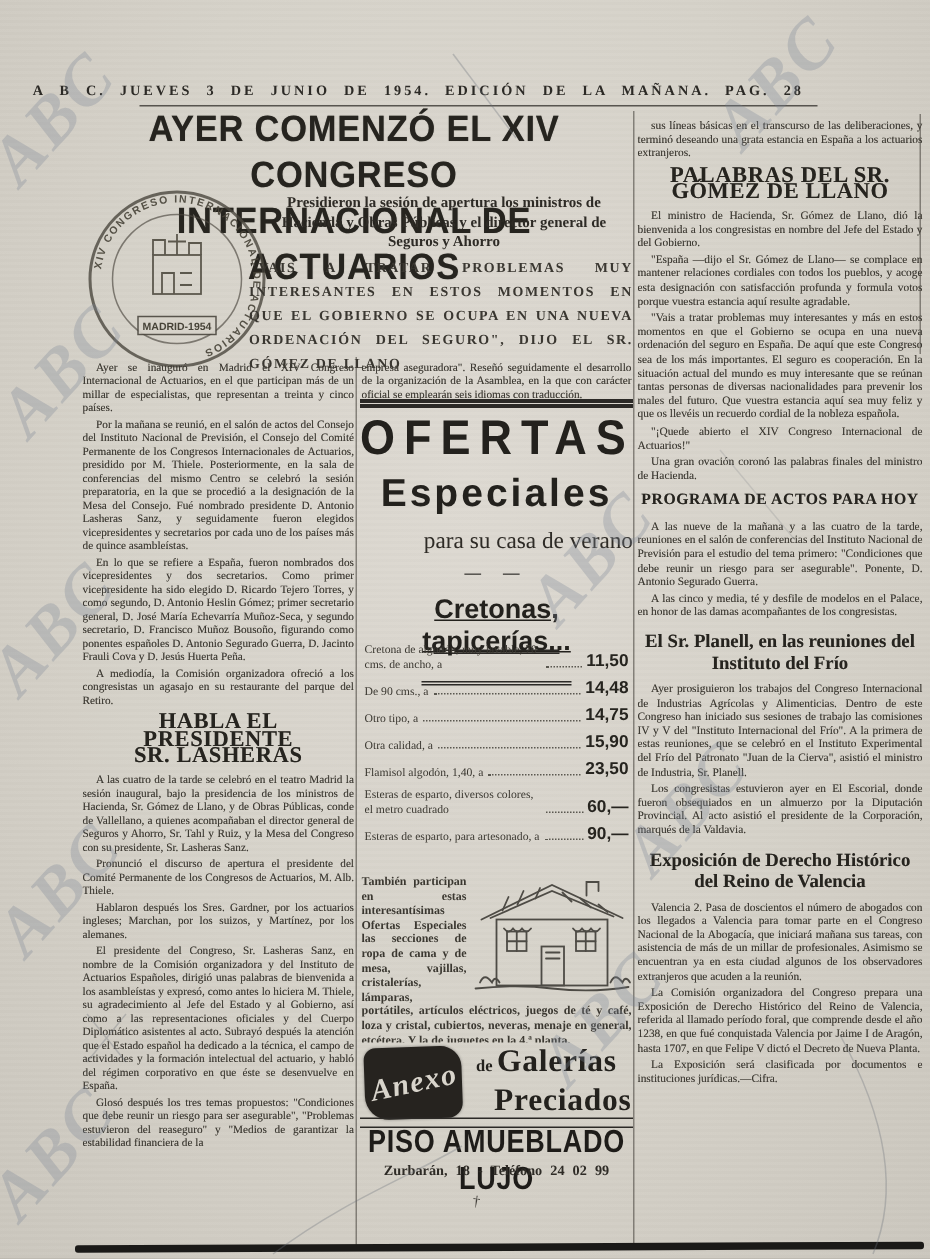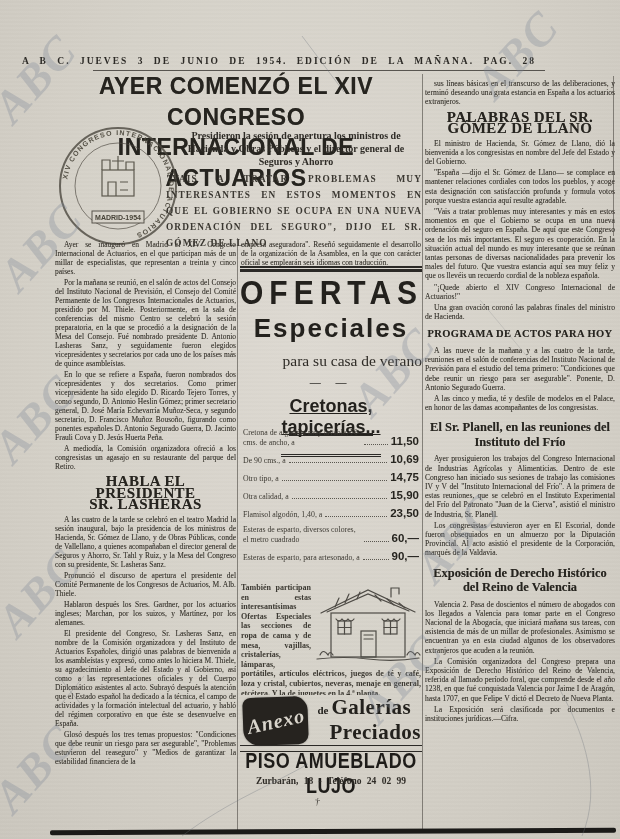--- a/index.html
+++ b/index.html
@@ -190,21 +190,21 @@
 
   <div id="price-list" class="abs">
     <div class="price-row">
       <span class="price-label">Cretona de algodón, muy lavable, 70 cms. de ancho, a</span>
       <span class="price-dots"></span>
       <span class="price-value">11,50</span>
     </div>
     <div class="price-row">
       <span class="price-label">De 90 cms., a</span>
       <span class="price-dots"></span>
-      <span class="price-value">10,69</span>
+      <span class="price-value">14,48</span>
     </div>
     <div class="price-row">
       <span class="price-label">Otro tipo, a</span>
       <span class="price-dots"></span>
       <span class="price-value">14,75</span>
     </div>
     <div class="price-row">
       <span class="price-label">Otra calidad, a</span>
       <span class="price-dots"></span>
       <span class="price-value">15,90</span>

